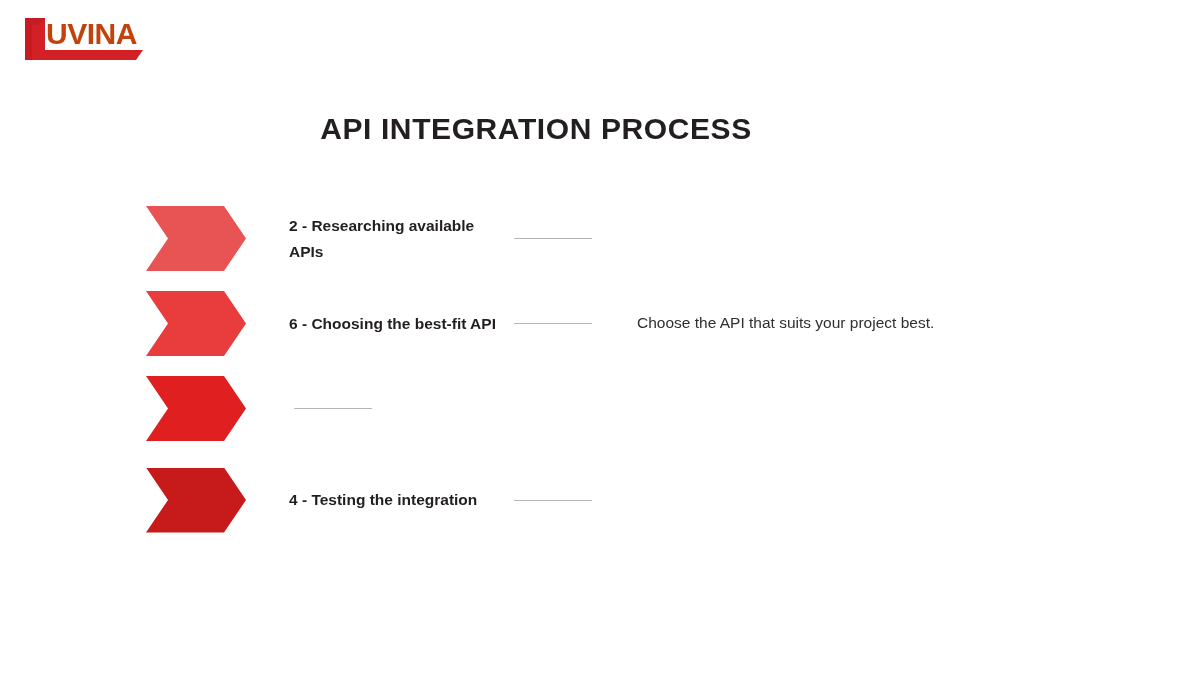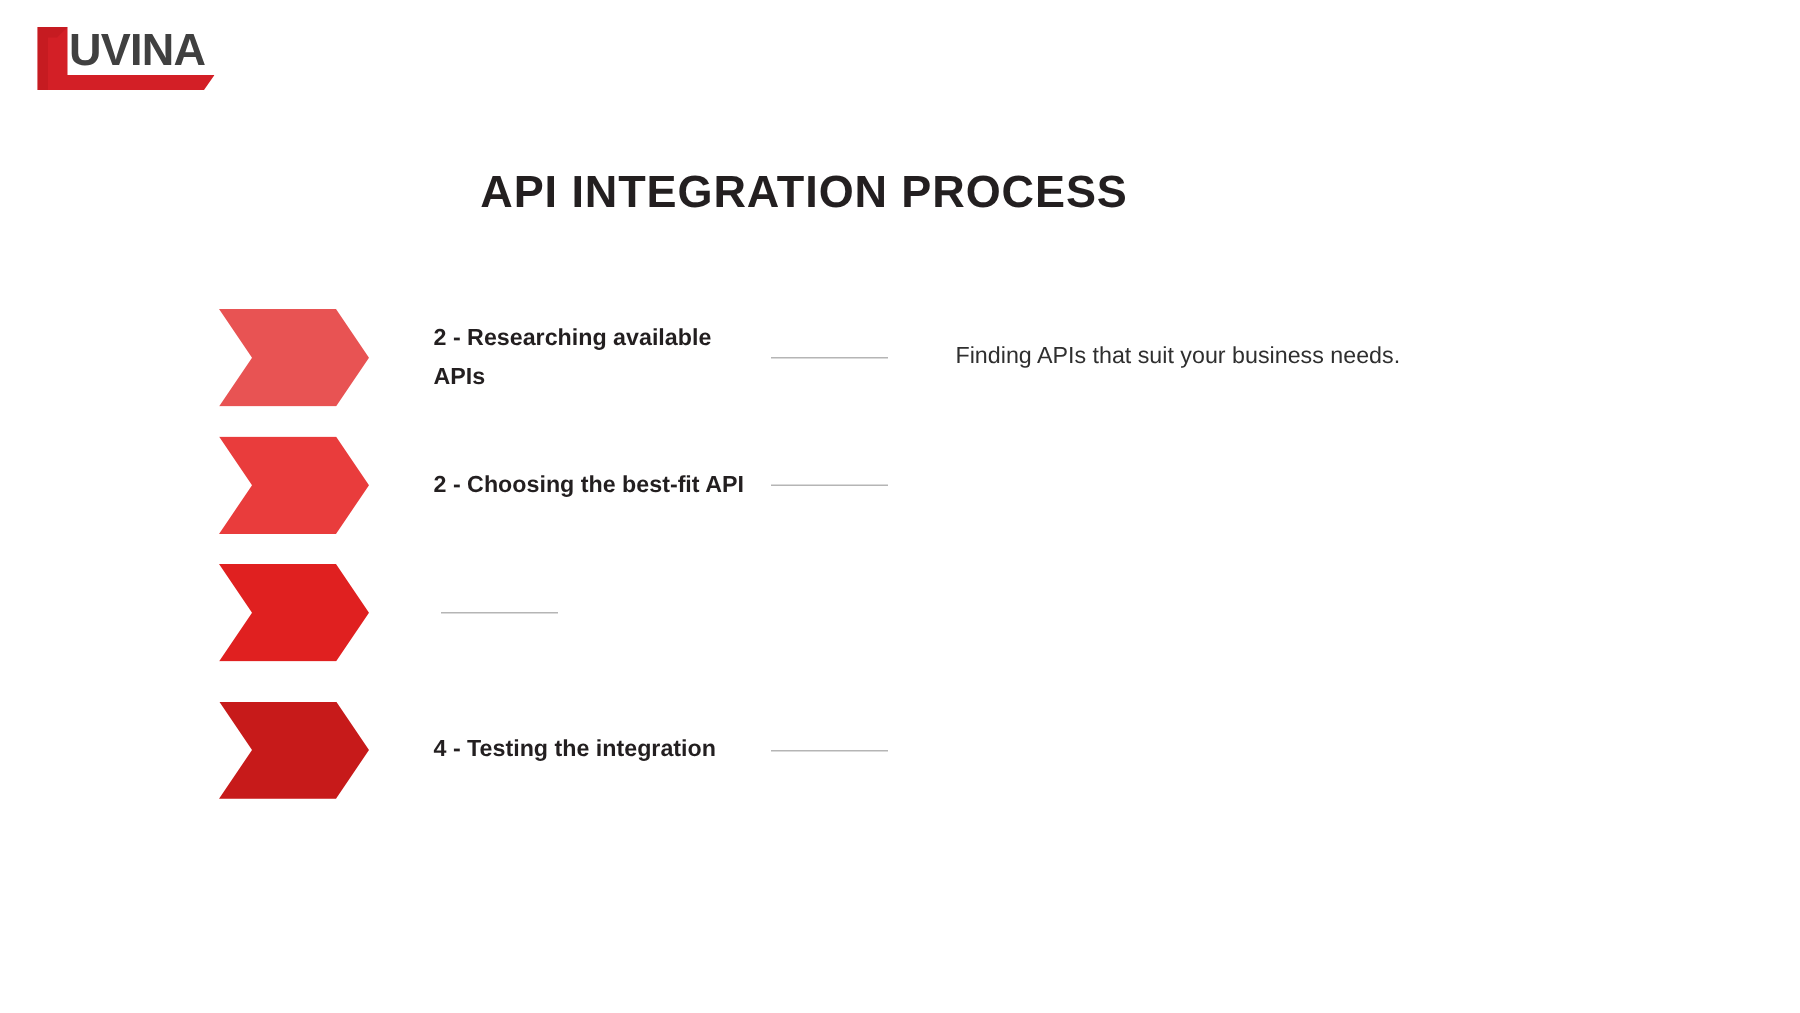--- a/index.html
+++ b/index.html
@@ -25,21 +25,21 @@
   }
   .logo-svg { display: block; }
   .logo-word {
     position: absolute;
     left: 28px;
     top: 3px;
     font-family: "Liberation Sans", sans-serif;
     font-weight: 700;
     font-size: 30px;
     letter-spacing: -0.5px;
-    color: #404040;
+    color: #c2410c;
     line-height: 1;
   }
 
   
   .title {
     position: absolute;
     left: 0;
     top: 112px;
     width: 1072px;
     text-align: center;
@@ -140,34 +140,34 @@
   <div class="row row-1">
     <div class="cell-arrow">
       <div class="arrow-shape" id="arrow-1" style="background: rgb(232, 83, 83);"></div>
     </div>
     <div class="cell-step">
       <div class="step-label">2 - Researching available APIs</div>
     </div>
     <div class="cell-connector">
       <div class="connector-line" style="background: rgb(181, 181, 181);"></div>
     </div>
-    <div class="cell-desc">
-      <div class="desc-text">Finding APIs that suit your business needs.</div>
-    </div>
   </div>
 
   <div class="row row-2">
     <div class="cell-arrow">
       <div class="arrow-shape" id="arrow-2" style="background: rgb(233, 60, 60);"></div>
     </div>
     <div class="cell-step">
-      <div class="step-label">2 - Choosing the best-fit API</div>
+      <div class="step-label">6 - Choosing the best-fit API</div>
     </div>
     <div class="cell-connector">
       <div class="connector-line" style="background: rgb(181, 181, 181);"></div>
+    </div>
+    <div class="cell-desc">
+      <div class="desc-text">Choose the API that suits your project best.</div>
     </div>
   </div>
 
   <div class="row row-3">
     <div class="cell-arrow">
       <div class="arrow-shape" id="arrow-3" style="background: rgb(224, 32, 32);"></div>
     </div>
     <div class="cell-connector">
       <div class="connector-line" style="background: rgb(181, 181, 181);"></div>
     </div>

